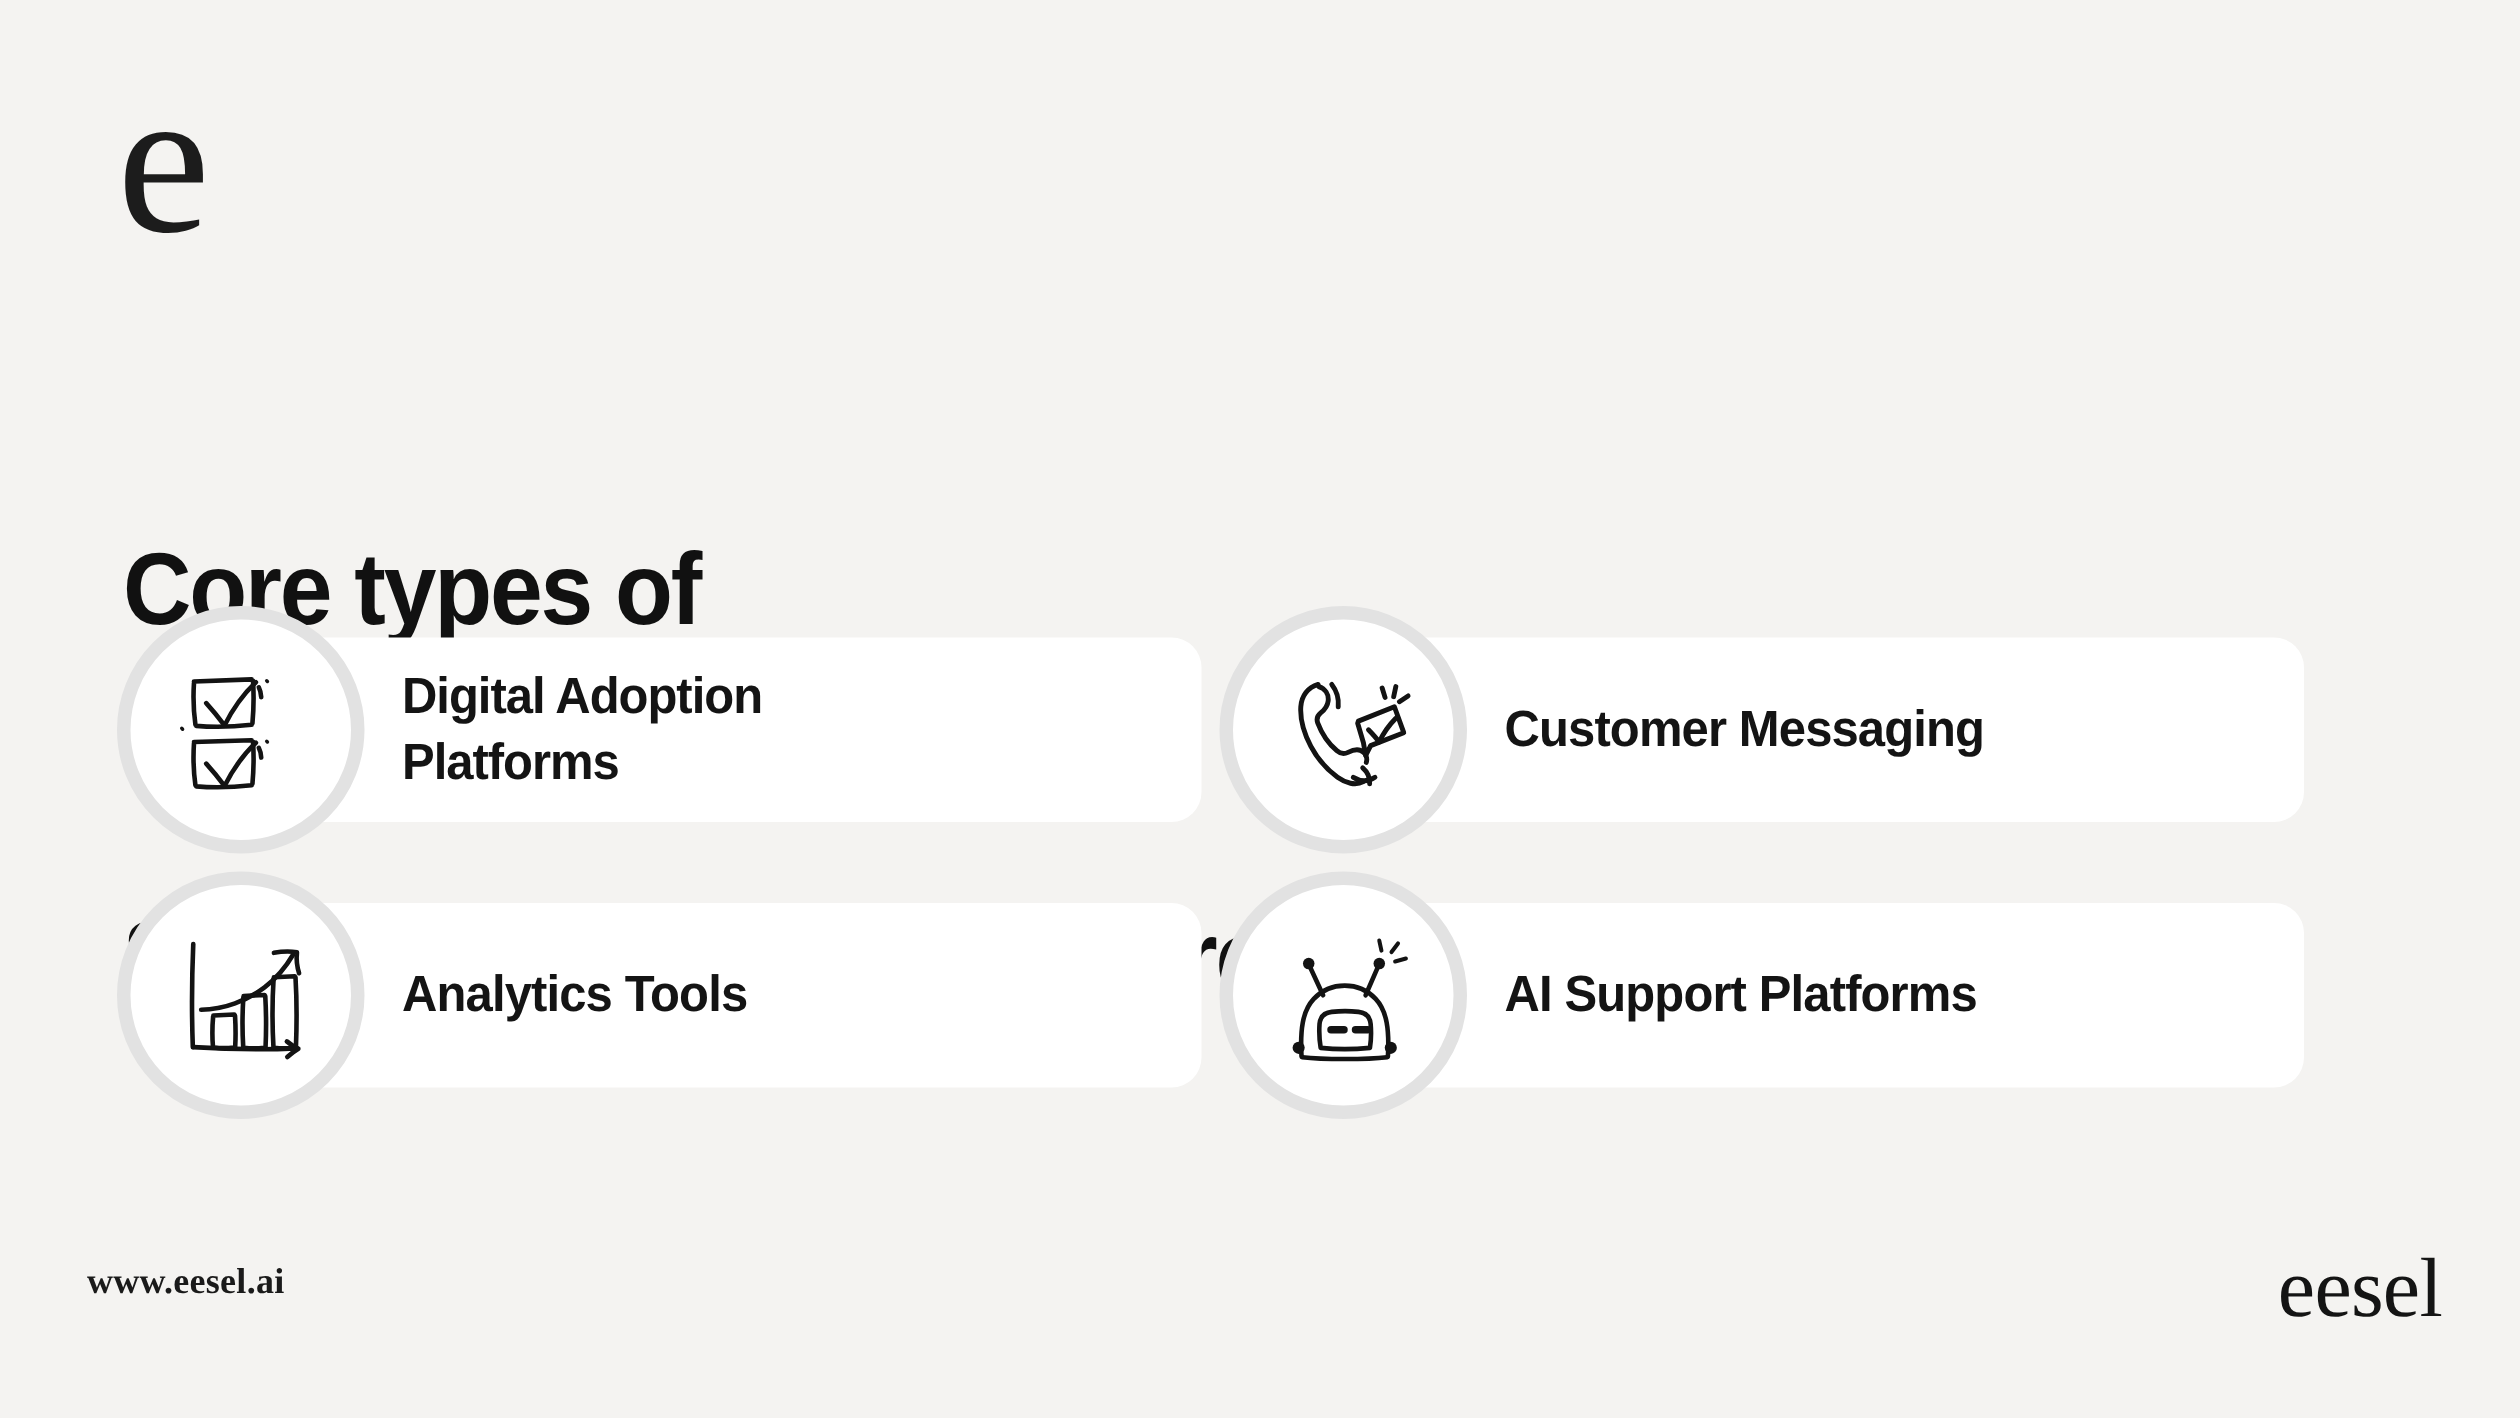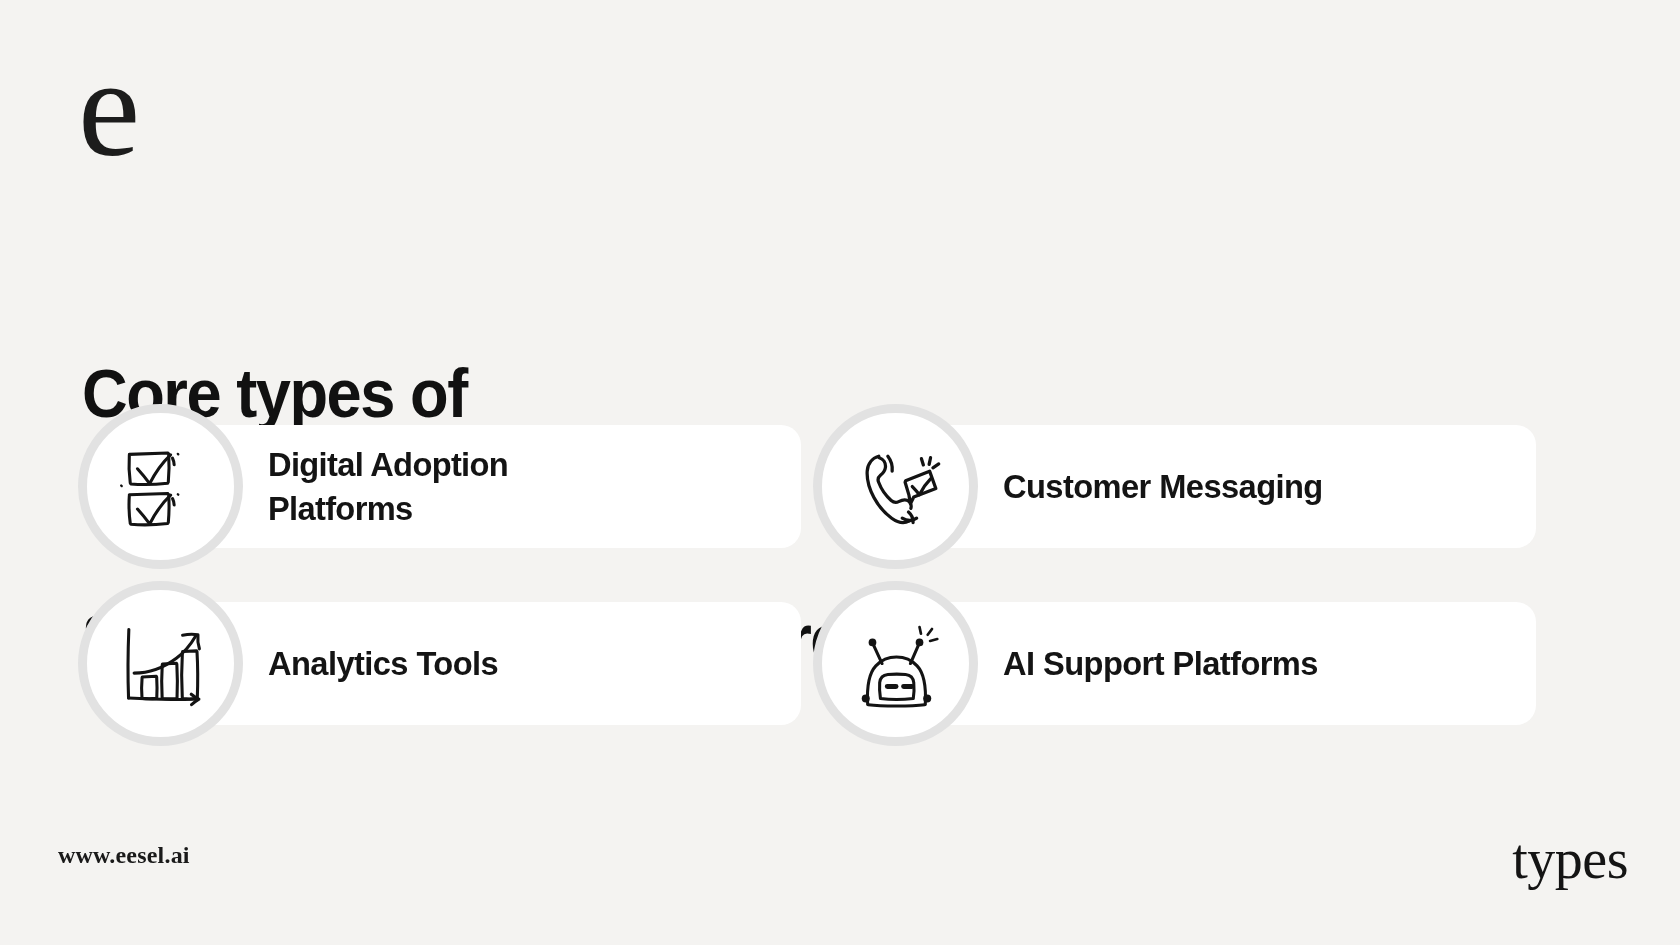--- a/index.html
+++ b/index.html
@@ -258,15 +258,15 @@
           <path d="M83 19.5 L87.5 13.5" stroke-width="2.8"></path>
           <path d="M85.5 26 L93 24" stroke-width="2.8"></path>
         </svg>
       </div>
     </div>
 
   </div>
 
   <div class="footer-url">www.eesel.ai</div>
 
-  <div class="footer-logo">types</div>
+  <div class="footer-logo">eesel</div>
 
 </div>
 
 </body></html>

